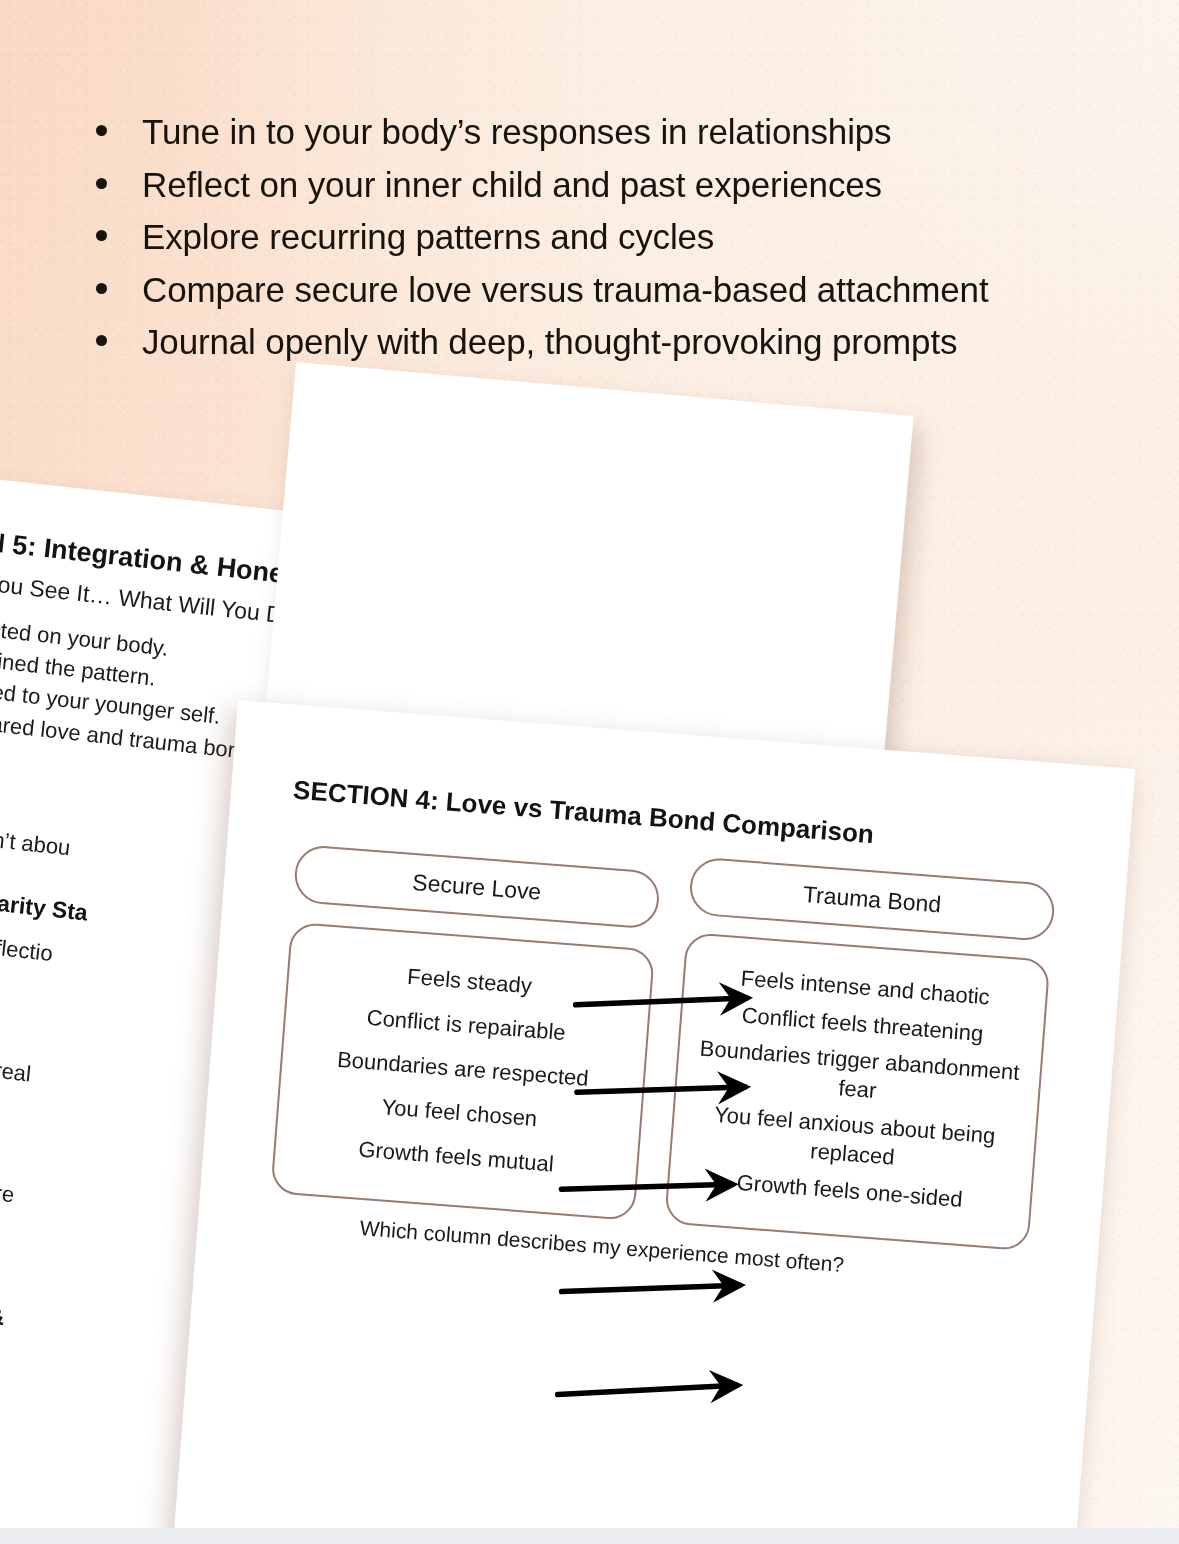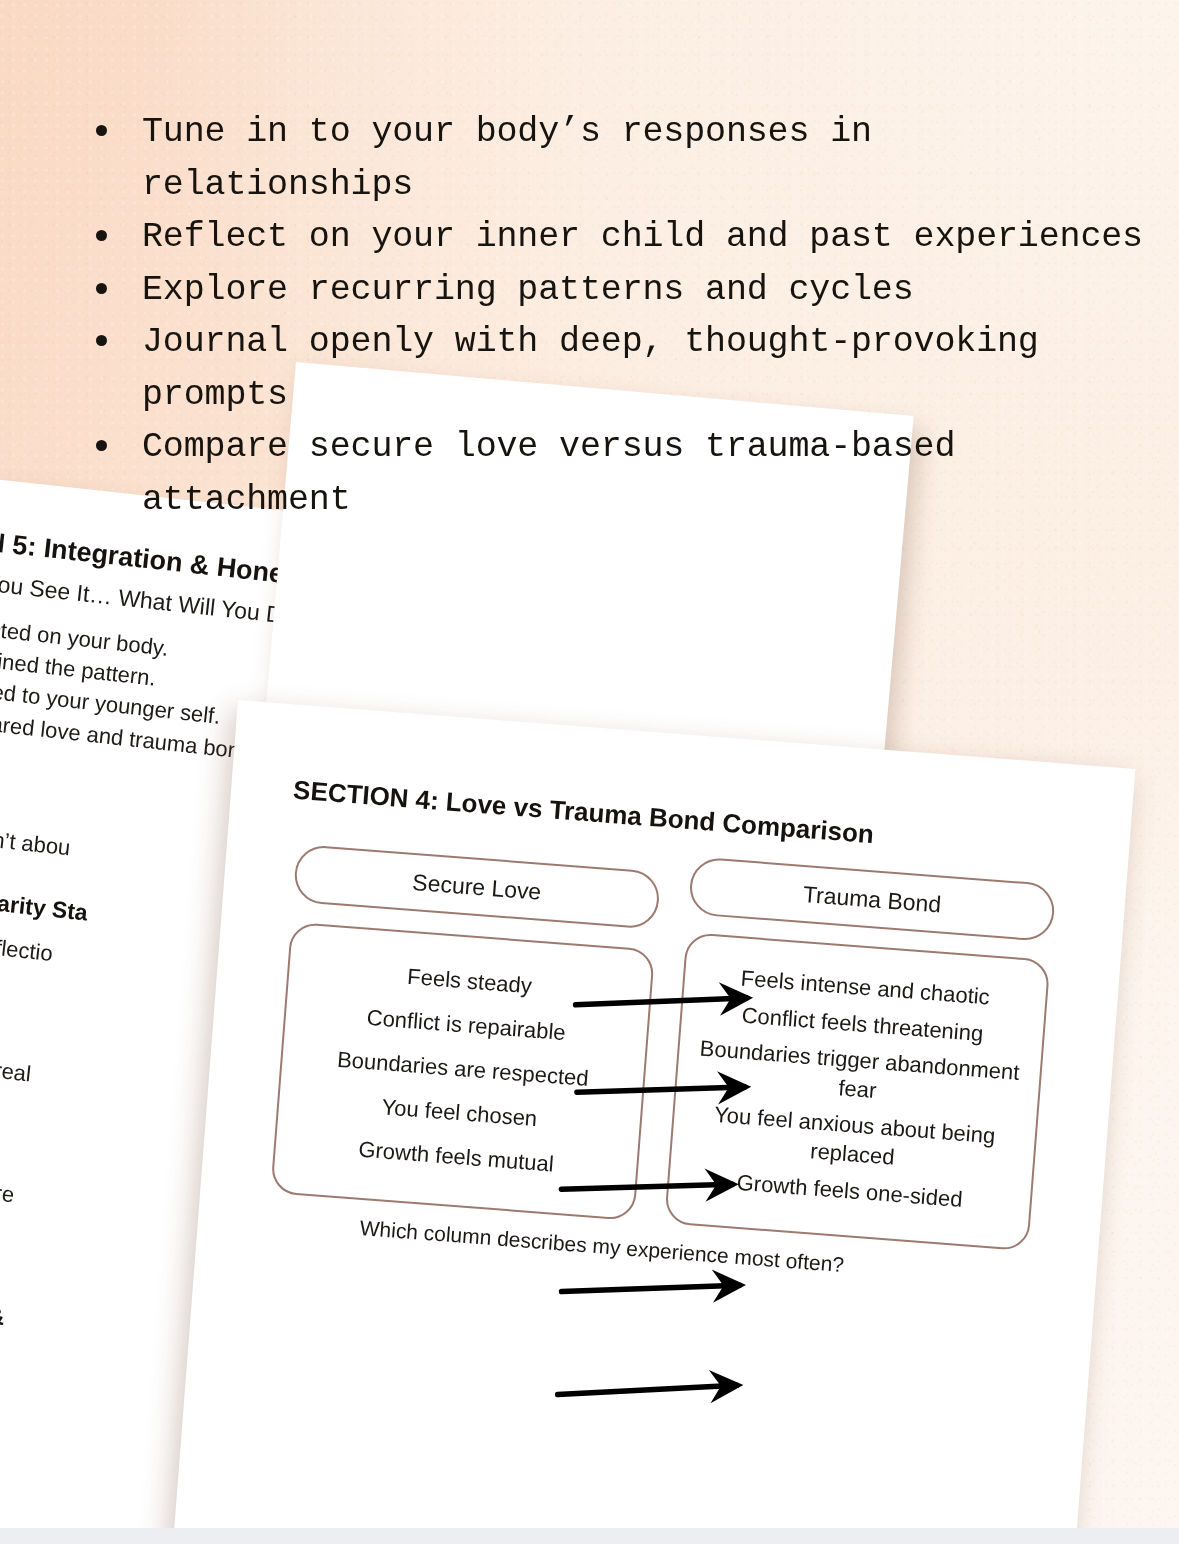--- a/index.html
+++ b/index.html
@@ -60,21 +60,20 @@
     margin-top: 40px;
     padding-left: 32px;
   }
   #benefit-list li {
     position: relative;
     font-size: 35px;
     line-height: 1.50;
     color: #17130f;
     padding-left: 52px;
     letter-spacing: -.15px;
-    font-family: Liberation Mono, monospace;
   }
   #benefit-list li .bullet {
     position: absolute;
     left: 6px;
     top: 19px;
     width: 11px;
     height: 11px;
     border-radius: 50%;
     background: #17130f;
   }
@@ -266,25 +265,25 @@
     <li>
       <span class="bullet"></span>
       <span>Reflect on your inner child and past experiences</span>
     </li>
     <li>
       <span class="bullet"></span>
       <span>Explore recurring patterns and cycles</span>
     </li>
     <li>
       <span class="bullet"></span>
+      <span>Compare secure love versus trauma-based attachment</span>
+    </li>
+    <li>
+      <span class="bullet"></span>
       <span>Journal openly with deep, thought-provoking prompts</span>
-    </li>
-    <li>
-      <span class="bullet"></span>
-      <span>Compare secure love versus trauma-based attachment</span>
     </li>
   </ul>
 </div>
 
 <div class="sheet" id="sheet-section5">
   <div class="pg">
     <div id="s5-title">SECTION 5: Integration &amp; Honest Choice</div>
     <div id="s5-subtitle">Now That You See It… What Will You Do With It?</div>
 
     <div class="s5-line">You’ve reflected on your body.</div>

